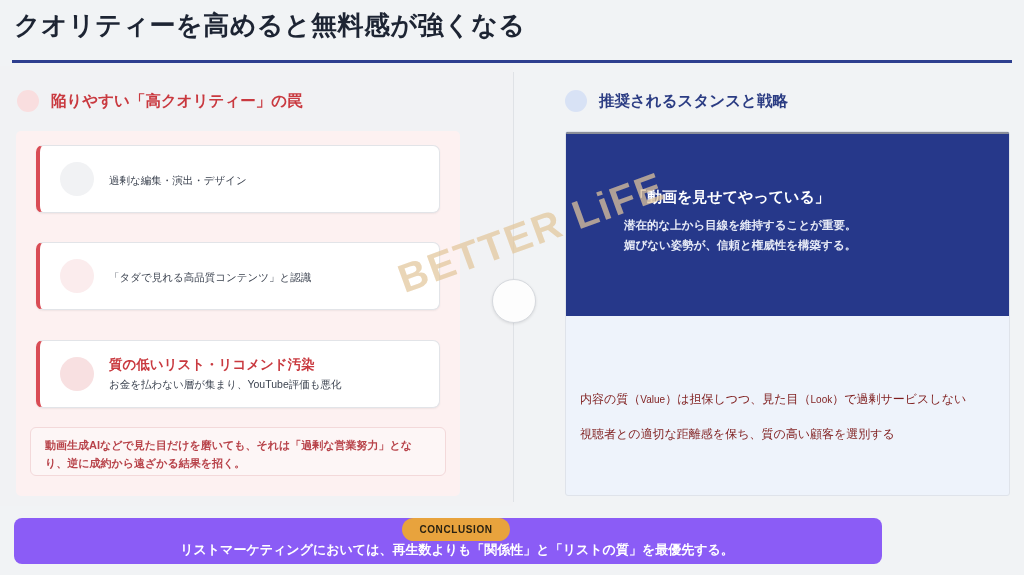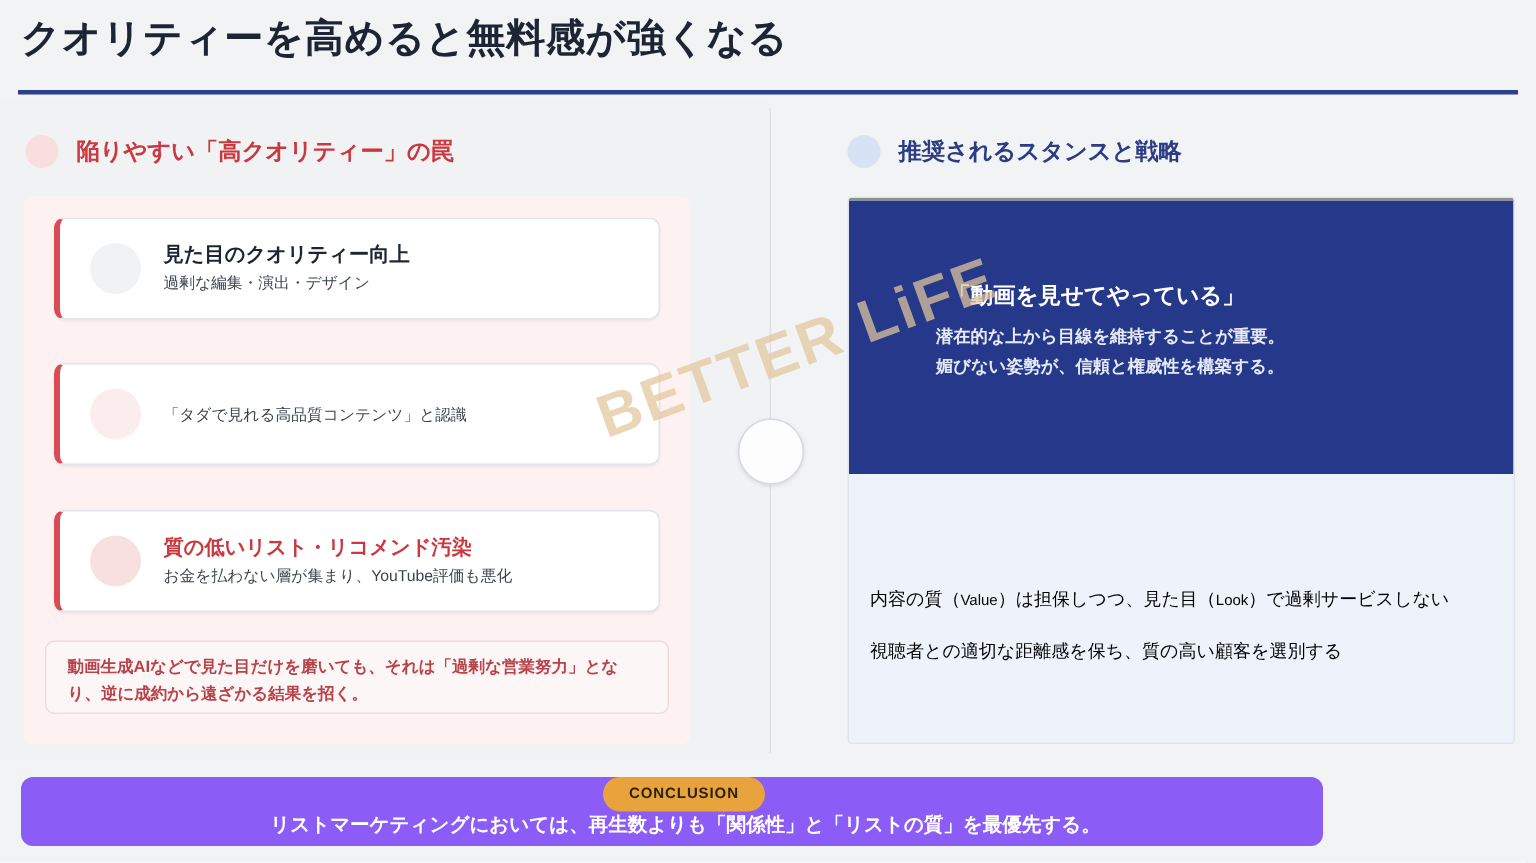--- a/index.html
+++ b/index.html
@@ -231,21 +231,21 @@
     font-weight: bold;
     color: #1d2433;
     white-space: nowrap;
   }
   .blue-lines {
     position: absolute;
     left: 14px;
     top: 258px;
     width: 412px;
     font-size: 12px;
-    color: #000000;
+    color: #7f1d1d;
     line-height: 1.55;
   }
   .blue-lines p { margin: 0 0 16px 0; }
   .blue-lines p:last-child { margin-bottom: 12px; }
   .small-en { font-size: 10px; }
 
   
   .conclusion {
     position: absolute;
     left: 14px;
@@ -317,21 +317,20 @@
   <div class="col-head col-head-right">
     <span class="head-dot blue"></span>
     <span class="head-text blue">推奨されるスタンスと戦略</span>
   </div>
 
   <div class="pink-panel"></div>
 
   <div class="trap-card c1">
     <span class="card-dot grey"></span>
     <div class="card-body">
-      <div class="card-title dark">見た目のクオリティー向上</div>
       <div class="card-sub">過剰な編集・演出・デザイン</div>
     </div>
   </div>
 
   <div class="trap-card c2">
     <span class="card-dot pink1"></span>
     <div class="card-body">
       <div class="card-sub">「タダで見れる高品質コンテンツ」と認識</div>
     </div>
   </div>

